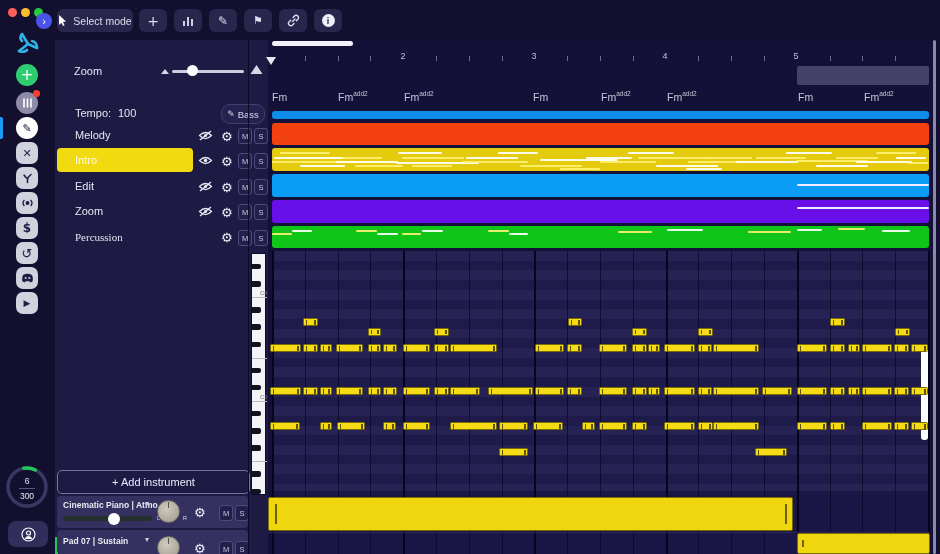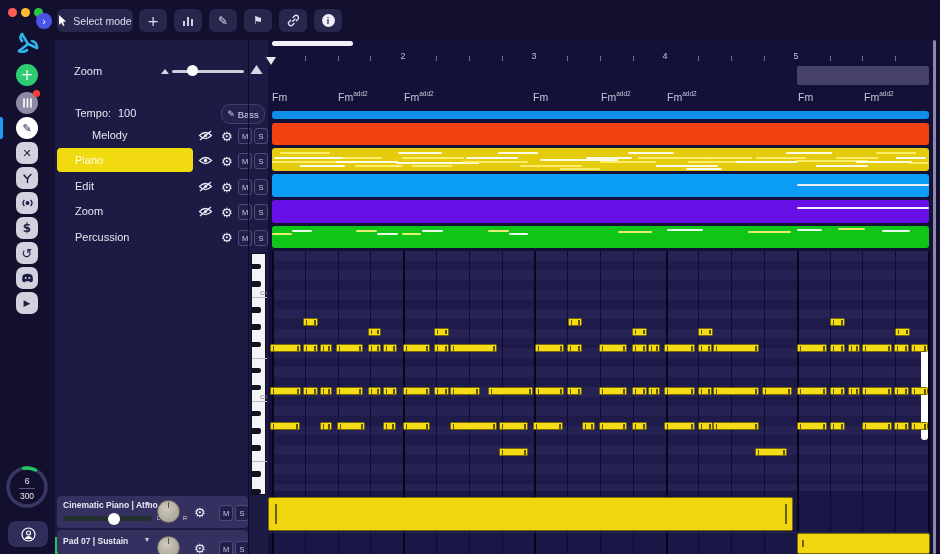--- a/index.html
+++ b/index.html
@@ -181,25 +181,25 @@
 
   <span class="abs sb-label" style="left:75px;top:107px;">Tempo:</span>
   <span class="abs sb-label" style="left:118px;top:107px;">100</span>
   <div class="abs" style="left:221px;top:104px;width:42px;height:18px;border:1px solid #44406e;background:#262250;border-radius:9px;display:flex;align-items:center;justify-content:center;gap:3px;font-size:9.5px;color:#d9d8ea;">
     <span class="ico" style="font-size:9px;">✎</span>
     <span>Bass</span>
   </div>
 
   <div class="abs" style="left:57px;top:148px;width:136px;height:24px;background:#f2da10;border-radius:4px;"></div>
 
-  <span class="abs sb-label" style="left:92px;top:129px;">Melody</span>
-  <span class="abs sb-label" style="left:75px;top:154px;color:#fffce8;">Piano</span>
+  <span class="abs sb-label" style="left:75px;top:129px;">Melody</span>
+  <span class="abs sb-label" style="left:75px;top:154px;color:#fffce8;">Intro</span>
   <span class="abs sb-label" style="left:75px;top:180px;">Edit</span>
   <span class="abs sb-label" style="left:75px;top:205px;">Zoom</span>
-  <span class="abs sb-label" style="left:75px;top:231px;">Percussion</span>
+  <span class="abs sb-label" style="left:75px;top:231px;font-family:Liberation Serif, serif;">Percussion</span>
 
   <svg class="abs" style="left:198px;top:130px;" width="15" height="11" viewBox="0 0 15 11">
       <path d="M1.5 5.5 Q7.5 -0.5 13.5 5.5 Q7.5 11.5 1.5 5.5Z" fill="none" stroke="#e9e8f2" stroke-width="1.2"></path>
       <circle cx="7.5" cy="5.5" r="1.6" fill="#e9e8f2"></circle>
       <path d="M2 10 L13 1" stroke="#e9e8f2" stroke-width="1.3"></path>
     </svg>
   <svg class="abs" style="left:198px;top:155px;" width="15" height="11" viewBox="0 0 15 11">
       <path d="M1.5 5.5 Q7.5 -0.5 13.5 5.5 Q7.5 11.5 1.5 5.5Z" fill="none" stroke="#e9e8f2" stroke-width="1.2"></path>
       <circle cx="7.5" cy="5.5" r="1.8" fill="#e9e8f2"></circle>
     </svg>
@@ -236,20 +236,23 @@
       <span>M</span>
       <span>S</span>
     </div>
   <div class="abs ms" style="left:238px;top:230px;">
       <span>M</span>
       <span>S</span>
     </div>
 
   <div id="effects"></div>
 
+  <div class="abs" style="left:57px;top:470px;width:191px;height:22px;border:1px solid #7672a0;border-radius:5px;display:flex;align-items:center;justify-content:center;font-size:11px;color:#eceafb;">
+    <span>+  Add instrument</span>
+  </div>
 
   <div class="abs" style="left:57px;top:496px;width:191px;height:32px;background:#343060;border-radius:4px;">
     <span class="abs" style="left:6px;top:4px;width:112px;font-size:8.5px;font-weight:bold;white-space:nowrap;overflow:hidden;">Cinematic Piano | Atmo...</span>
     <span class="abs" style="left:88px;top:3px;font-size:8px;color:#cfcde4;">▾</span>
     <div class="abs" style="left:6px;top:20px;width:89px;height:5px;background:#23302e;border-radius:3px;"></div>
     <div class="abs" style="left:51px;top:16.5px;width:12px;height:12px;border-radius:50%;background:#fff;"></div>
     <span class="abs" style="left:100px;top:19px;font-size:5.5px;color:#d8d7e8;">L</span>
     <div class="abs" style="left:100px;top:4px;width:21px;height:21px;border-radius:50%;background:radial-gradient(circle at 40% 35%,#cfcabb,#9d998c);border:1px solid #6d6a60;">
         <div class="abs" style="left:9.5px;top:1px;width:1.5px;height:6px;background:#555;"></div>
       </div>

